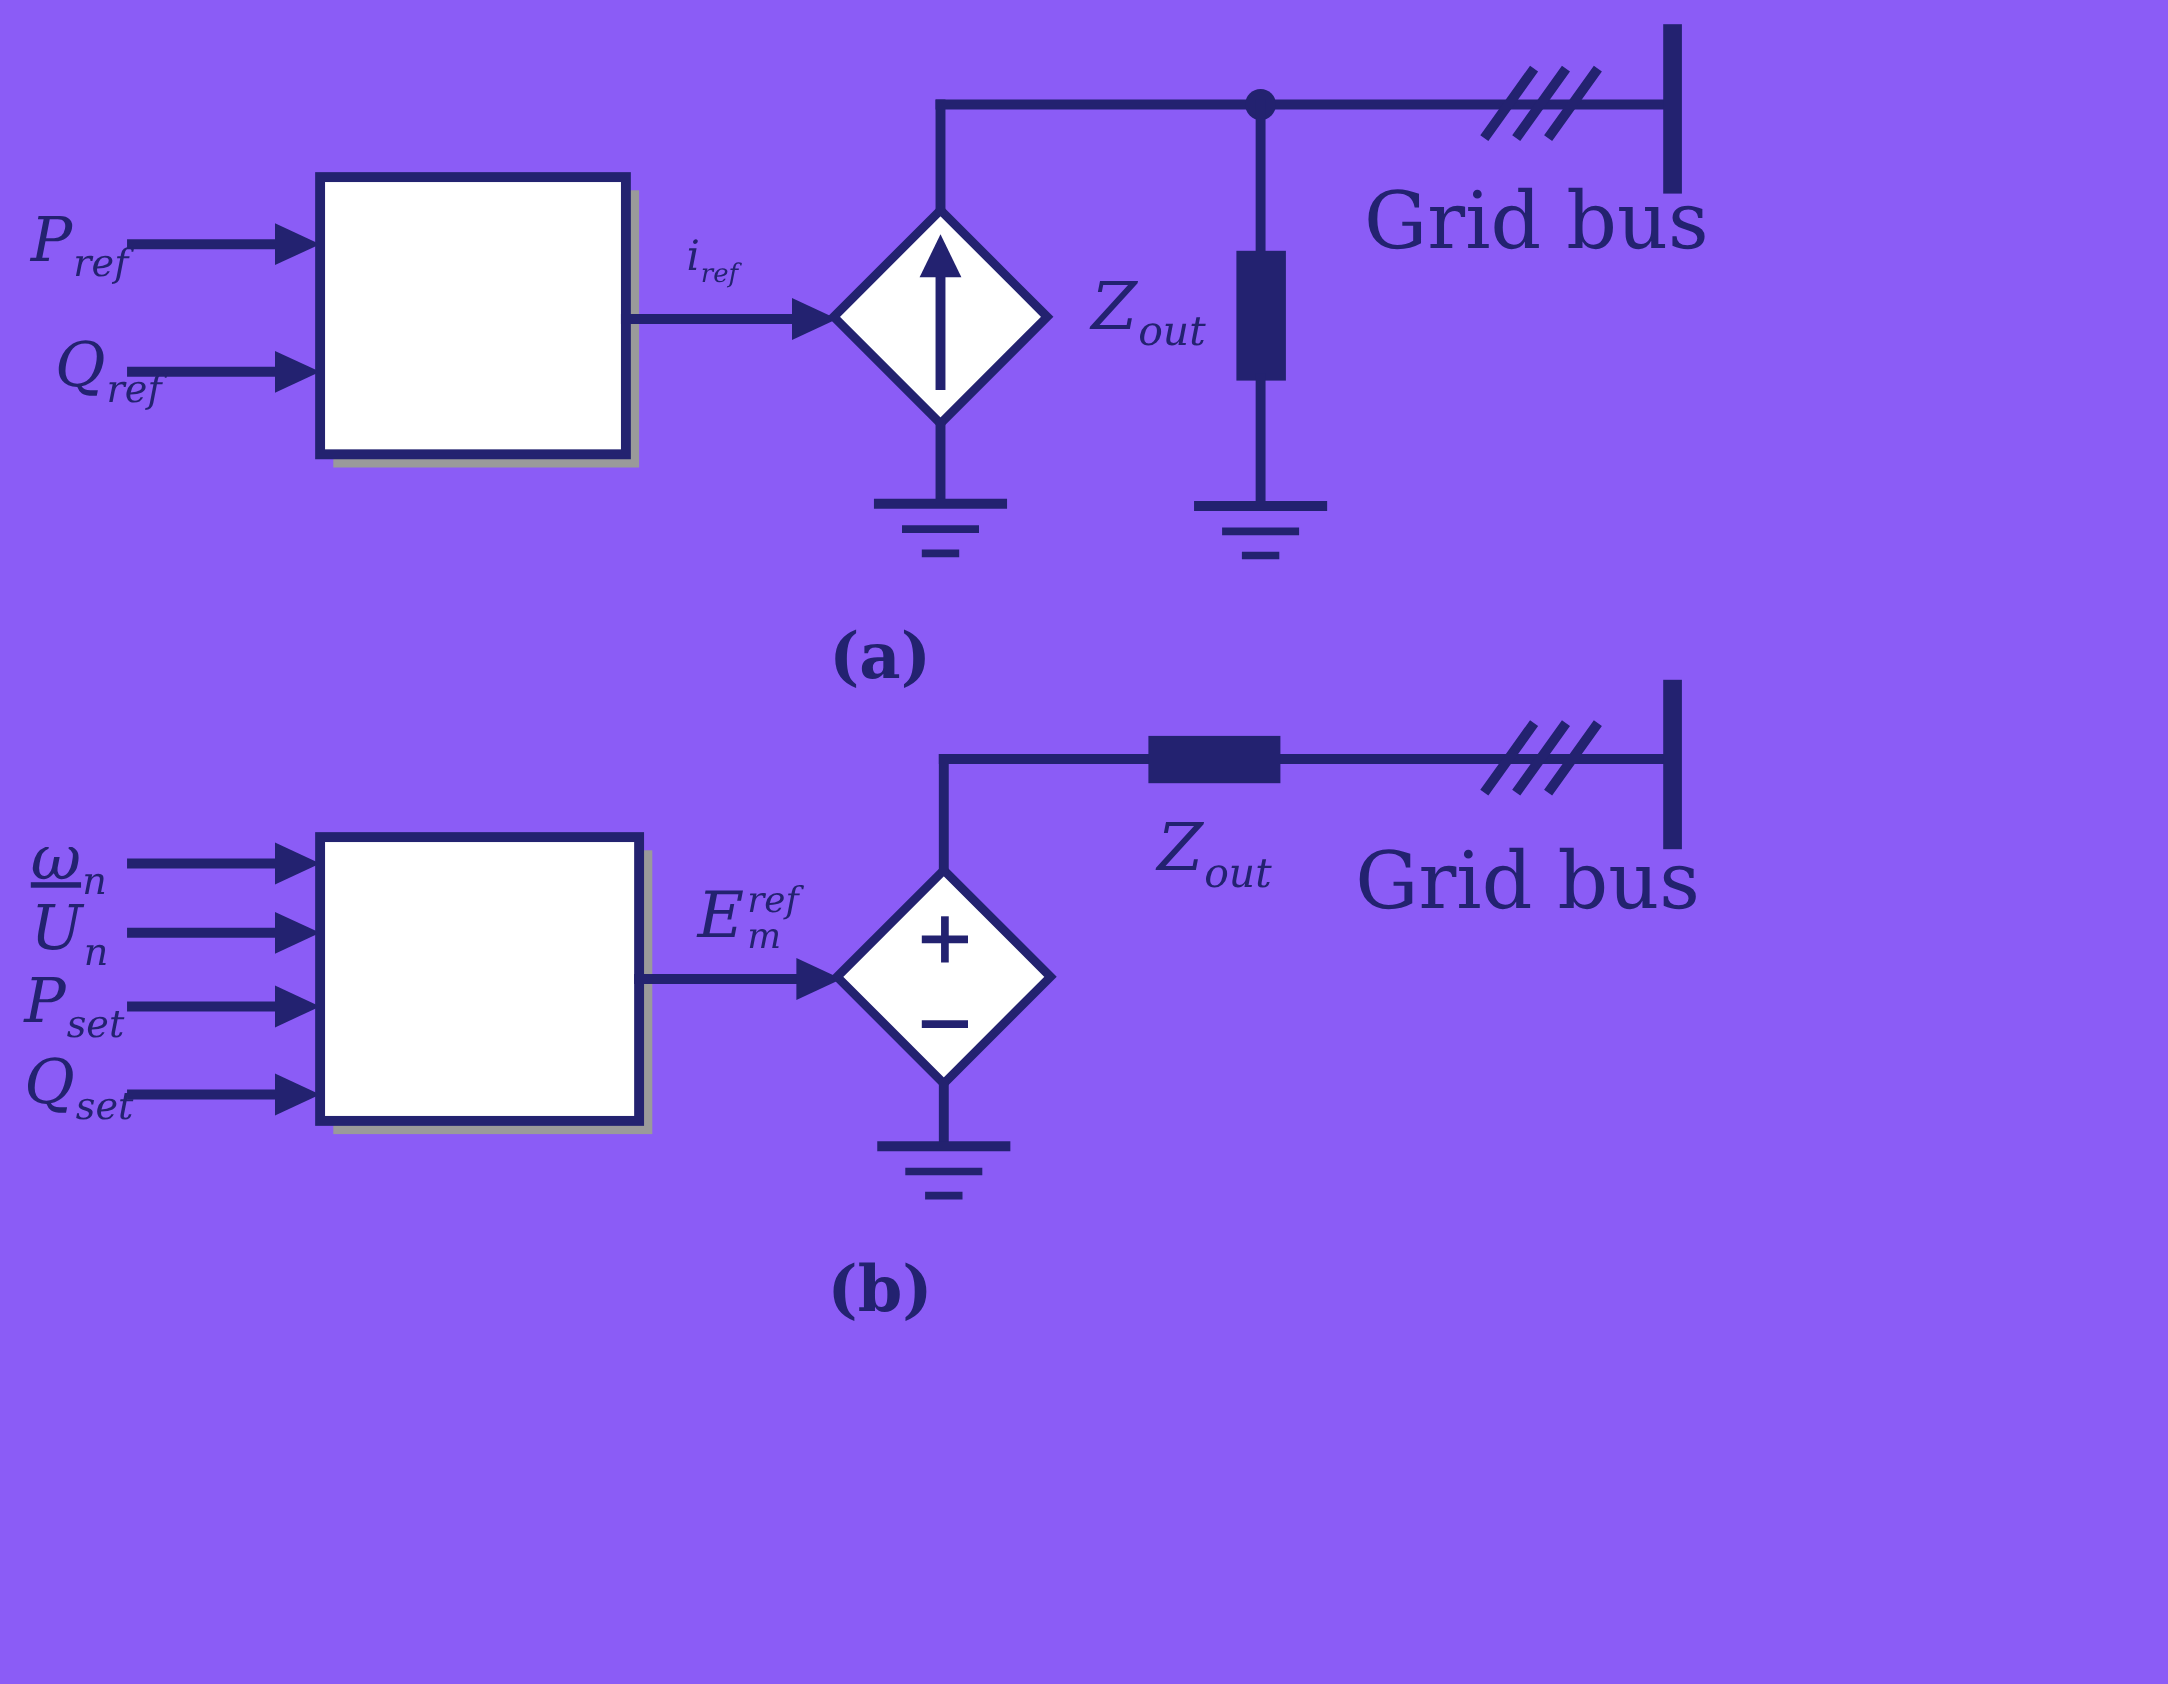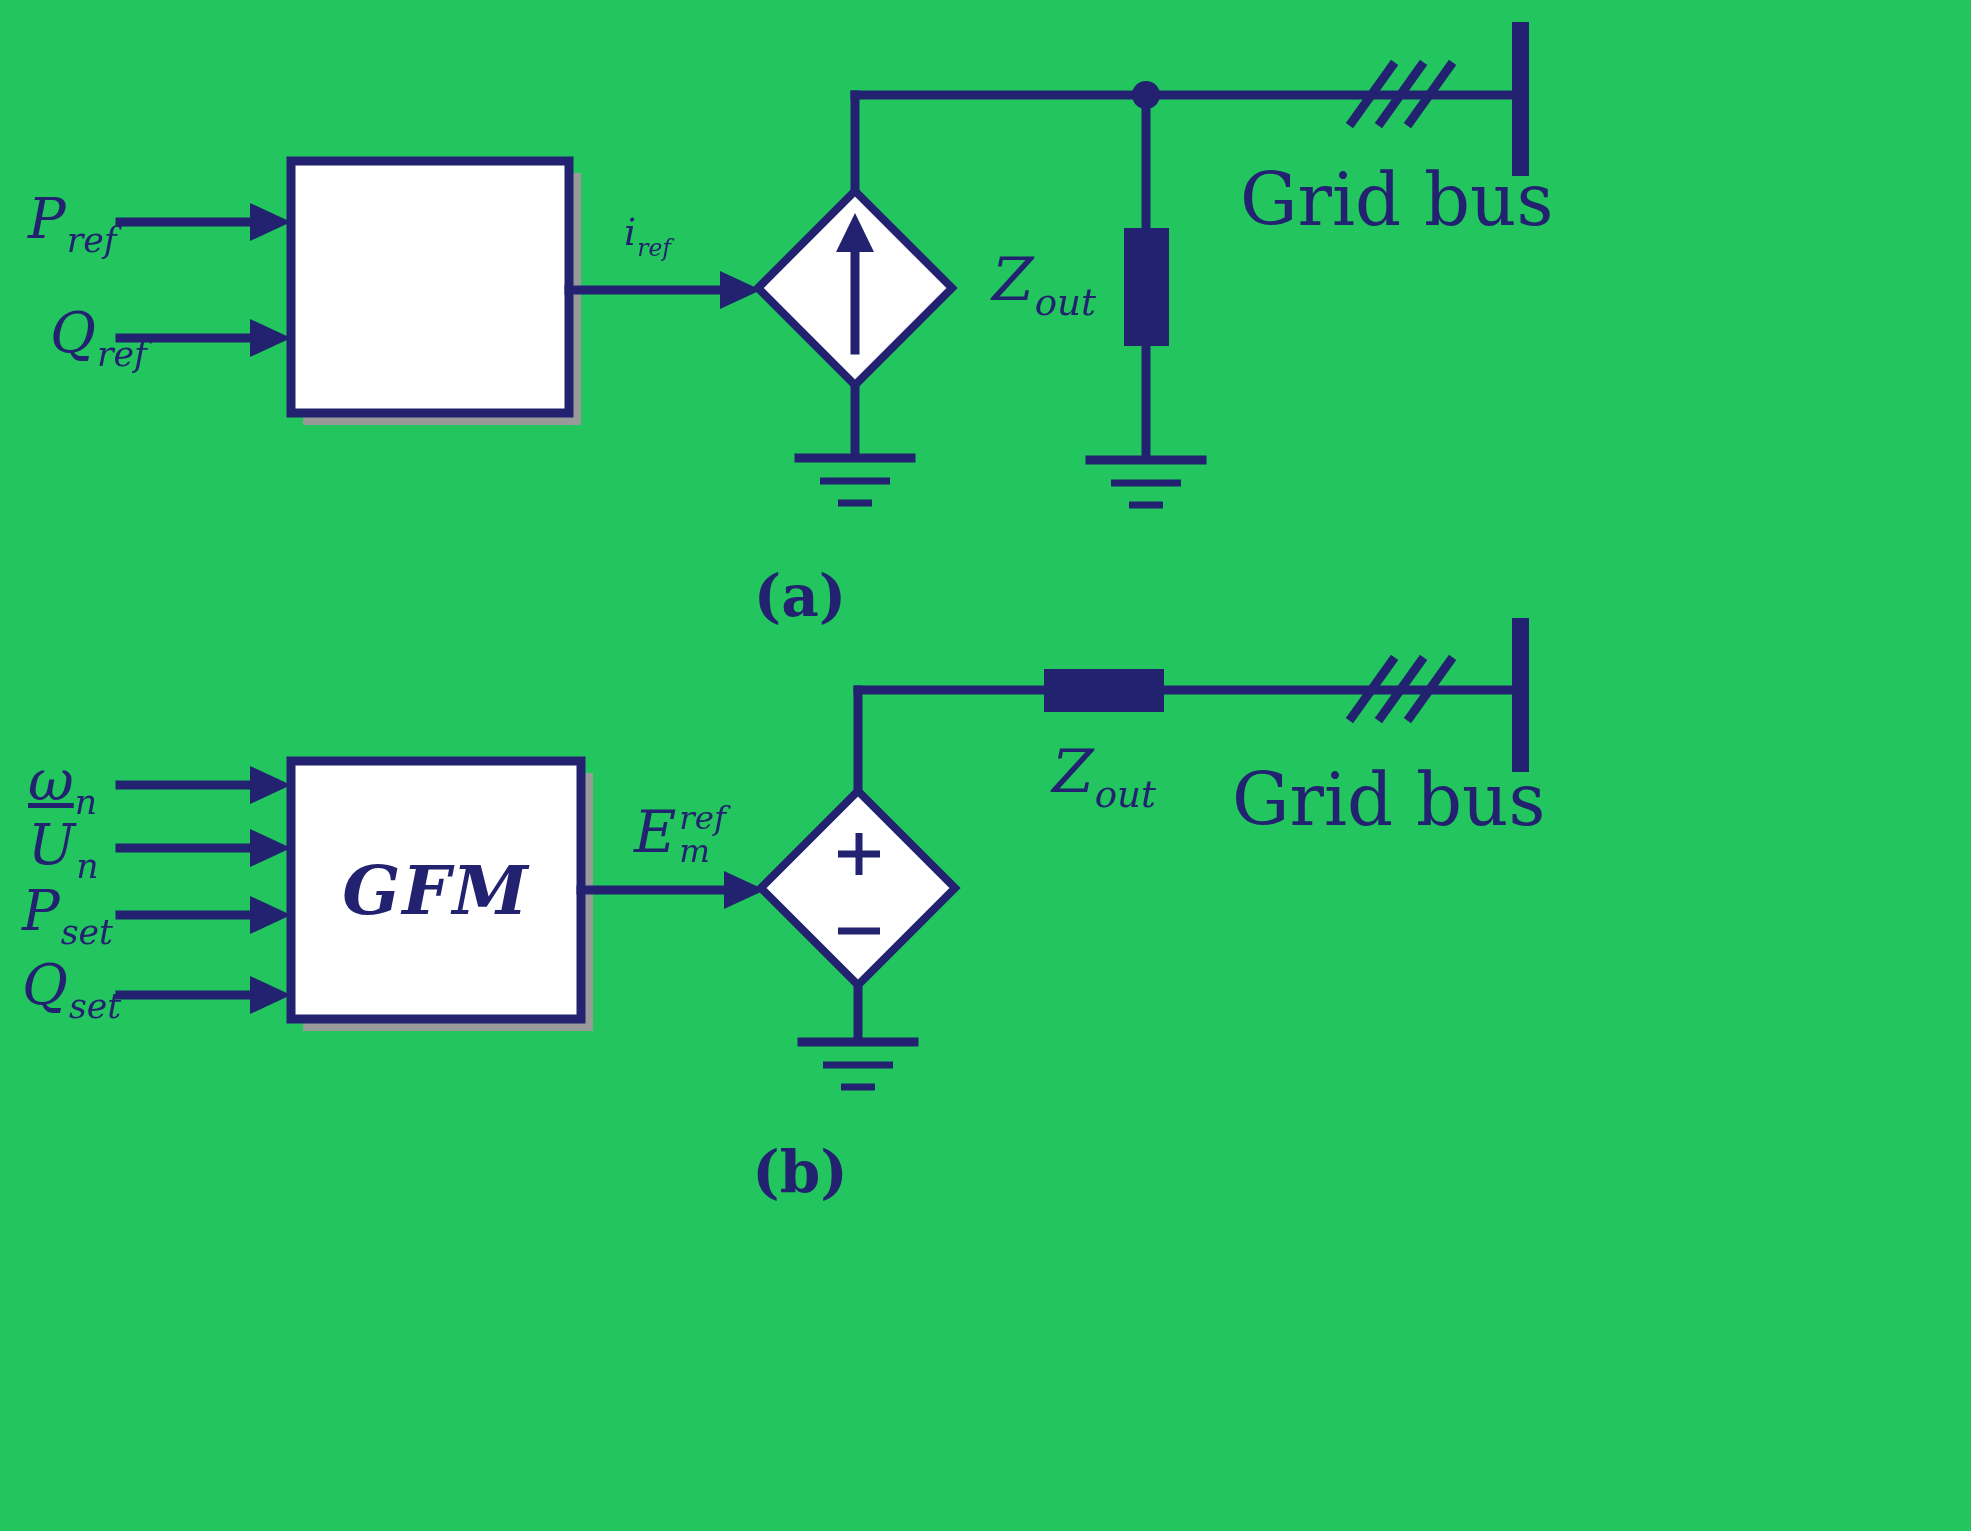--- a/index.html
+++ b/index.html
@@ -1,16 +1,16 @@
 <!DOCTYPE html>
 <html><head>
 <meta charset="utf-8">
 <style>
   html,body{margin:0;padding:0;background:#ffffff;}
-  .figure{position:relative;width:1971px;height:1531px;background:#22c55e;overflow:hidden;
+  .figure{position:relative;width:1971px;height:1531px;background:#8b5cf6;overflow:hidden;
           font-family:"DejaVu Serif", serif;color:#232270;}
   svg{position:absolute;left:0;top:0;}
   .wire{stroke:#232270;stroke-width:9;fill:none;stroke-linecap:square;}
   .thin{stroke:#232270;stroke-width:7;fill:none;stroke-linecap:butt;}
   .fillink{fill:#232270;stroke:none;}
   .boxr{fill:#ffffff;stroke:#232270;stroke-width:9;}
   .shadow{fill:#9a9a9a;stroke:none;}
   .diamond{fill:#ffffff;stroke:#232270;stroke-width:8;}
   
   .lbl{position:absolute;white-space:nowrap;color:#232270;}
@@ -157,21 +157,20 @@
 
   <div class="lbl buslbl" style="left:1240px;top:158px;">Grid bus</div>
 
   <div class="lbl cap" style="left:740px;top:562px;width:120px;text-align:center;">(a)</div>
 
   <div class="lbl math" style="left:28px;top:748px;text-decoration:underline;"><span>ω</span><sub>n</sub></div>
   <div class="lbl math" style="left:28px;top:812px;"><span>U</span><sub>n</sub></div>
   <div class="lbl math" style="left:22px;top:878px;"><span>P</span><sub>set</sub></div>
   <div class="lbl math" style="left:22px;top:912px;margin-top:40px;"><span>Q</span><sub>set</sub></div>
 
-  <div class="blockname" style="left:291px;top:761px;width:290px;height:258px;">GFM</div>
 
   <div class="lbl math" style="left:634px;top:798px;font-size:58px;"><span>E</span><span class="stack">
         <span class="sp">ref</span>
         <span class="sb">m</span>
       </span></div>
 
   <div class="lbl math" style="left:1052px;top:736px;font-size:60px;"><span>Z</span><sub>out</sub></div>
 
   <div class="lbl buslbl" style="left:1232px;top:758px;">Grid bus</div>
 

